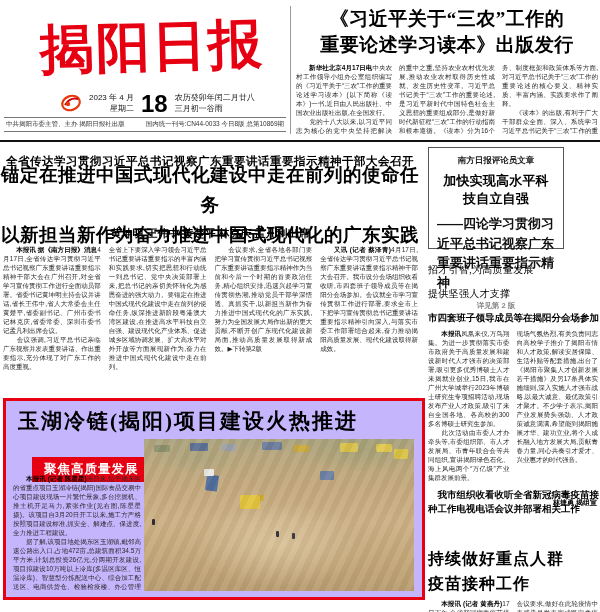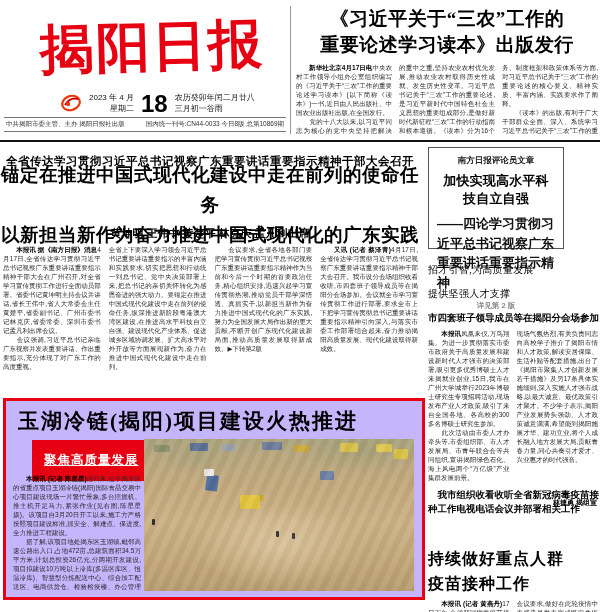--- a/index.html
+++ b/index.html
@@ -56,22 +56,22 @@
       color:#000;line-height:1.45;text-indent:1em;}
   .vac-head{left:428px;top:546px;width:172px;font-weight:900;font-size:16px;
       line-height:25px;color:#000;letter-spacing:1px;}
   .vac-body{left:428px;top:600px;width:170px;height:12px;display:flex;gap:7px;}
   .vac-body .col{flex:1;}
   
   .red-box{left:3px;top:398px;width:422px;height:202px;border:3px solid #e60012;
       box-sizing:border-box;background:#c4b5fd;}
   .cc-head{position:absolute;left:12px;top:6px;width:395px;font-weight:900;
       font-size:21px;letter-spacing:2px;color:#000;}
-  .cc-badge{position:absolute;left:26px;top:39px;background:#e60012;color:#fff;
-      font-weight:bold;font-size:12.5px;padding:12px 12px;letter-spacing:1px;text-decoration:underline;}
+  .cc-badge{position:absolute;left:26px;top:56px;background:#e60012;color:#fff;
+      font-weight:bold;font-size:12.5px;padding:4px 12px;letter-spacing:1px;}
   .cc-body{position:absolute;left:7px;top:74px;width:128px;height:115px;}
   .photo{position:absolute;left:138px;top:38px;width:270px;height:152px;overflow:hidden;
       background:
         radial-gradient(60px 24px at 20% 12%, rgba(160,160,120,.55), transparent 70%),
         radial-gradient(90px 30px at 80% 8%, rgba(150,155,110,.5), transparent 70%),
         radial-gradient(120px 60px at 50% 70%, rgba(255,240,210,.35), transparent 70%),
         linear-gradient(180deg,#a9a37d 0%,#b7a67e 10%,#c3a87c 30%,#cbb084 55%,#c0a476 85%,#b79c70 100%);}
   .photo:after{content:"";position:absolute;inset:0;
       background:repeating-linear-gradient(115deg,rgba(255,255,255,.06) 0 6px,rgba(90,70,40,.05) 6px 12px);}
   .veh{position:absolute;border-radius:1px;}

